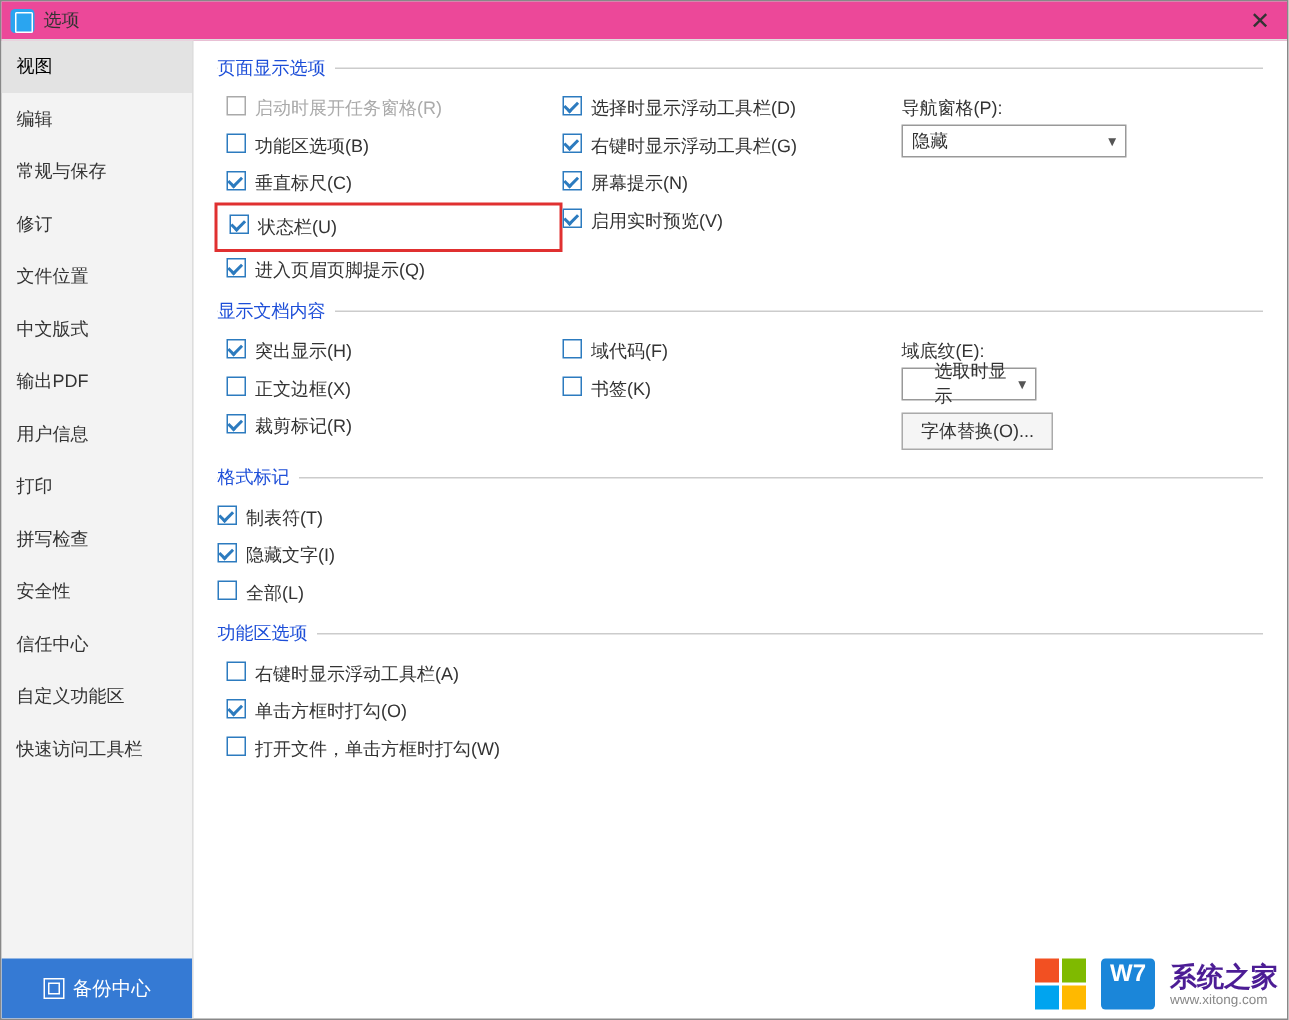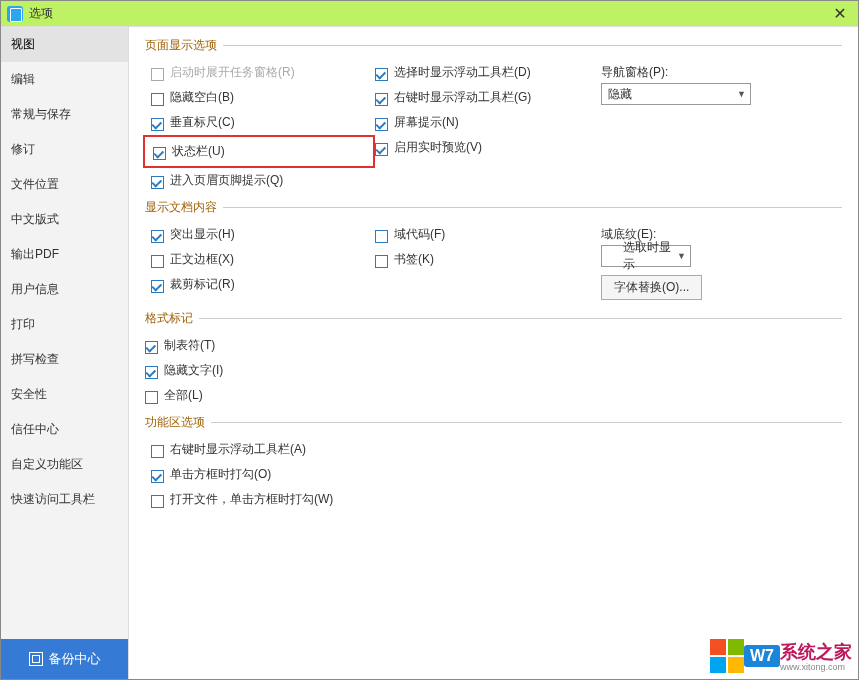--- a/index.html
+++ b/index.html
@@ -12,21 +12,21 @@
 .window {
   border: 1px solid #888;
   width: 859px;
   height: 680px;
   display: flex;
   flex-direction: column;
   position: relative;
 }
 .titlebar {
   height: 26px;
-  background: #bef264;
+  background: #ec4899;
   border-bottom: 1px solid #ddd;
   display: flex;
   align-items: center;
   padding: 0 6px;
 }
 .titlebar .logo {
   width: 16px; height: 16px;
   background: #2aa5f0;
   border-radius: 3px;
   margin-right: 6px;
@@ -86,34 +86,34 @@
   overflow-y: auto;
 }
 fieldset {
   border: none;
   border-top: 1px solid #ccc;
   margin: 0 0 10px 0;
   padding: 10px 0 0 0;
 }
 legend {
   font-size: 12px;
-  color: #a16207;
+  color: #1d4ed8;
   padding-right: 6px;
 }
 .row {
   display: flex;
   align-items: flex-start;
   gap: 0;
 }
 .col1 { width: 230px; display:flex; flex-direction:column; gap:8px; padding-left:6px;}
 .col2 { width: 220px; display:flex; flex-direction:column; gap:8px;}
 .col3 { flex:1; display:flex; flex-direction:column; gap:2px; padding-left:6px;}
 .chk {
   display: flex;
-  align-items: flex-end;
+  align-items: flex-start;
   gap: 6px;
   cursor: pointer;
 }
 .chk .box {
   width: 13px; height: 13px;
   border: 1px solid #2c7bbf;
   background: #fff;
   display: inline-flex;
   align-items: center;
   justify-content: center;
@@ -153,34 +153,34 @@
   display:inline-flex;
   align-items:center;
 }
 .spacer { height:4px; }
 .label-plain { color:#333; }
 .watermark {
   position: absolute;
   right: 6px;
   bottom: 6px;
   display: flex;
-  align-items: center;
+  gap: 10px;
   font-size: 18px;
   color: #444;
   pointer-events: none;
 }
 .winlogo { display:grid; grid-template-columns:16px 16px; grid-template-rows:16px 16px; gap:2px; }
 .winlogo span { display:block; }
 .wq1{background:#f25022;} .wq2{background:#7fba00;}
 .wq3{background:#00a4ef;} .wq4{background:#ffb900;}
 .w7badge {
   background:#1b86d9; color:#fff; font-weight:bold;
   padding:2px 6px; border-radius:3px; font-size:16px;
 }
-.wm-text { font-size:18px; color:#be185d; font-weight:bold;}
+.wm-text { font-size:18px; color:#4c1d95; font-weight:bold;}
 .wm-sub { font-size:9px; color:#888; display:block; margin-top:-2px;}
 </style>
 </head>
 <body>
 
 <div class="window">
   <div class="titlebar">
     <div class="logo"></div>
     <div class="title">选项</div>
     <div class="close">✕</div>
@@ -214,21 +214,21 @@
       <fieldset>
         <legend>页面显示选项</legend>
         <div class="row">
           <div class="col1">
             <div class="chk disabled">
               <span class="box disabled"></span>
               <span class="lbl">启动时展开任务窗格(R)</span>
             </div>
             <div class="chk">
               <span class="box"></span>
-              <span class="lbl">隐藏空白(B)</span>
+              <span class="lbl">功能区选项(B)</span>
             </div>
             <div class="chk">
               <span class="box checked"></span>
               <span class="lbl">垂直标尺(C)</span>
             </div>
             <div class="highlight-red">
               <div class="chk">
                 <span class="box checked"></span>
                 <span class="lbl">状态栏(U)</span>
               </div>

